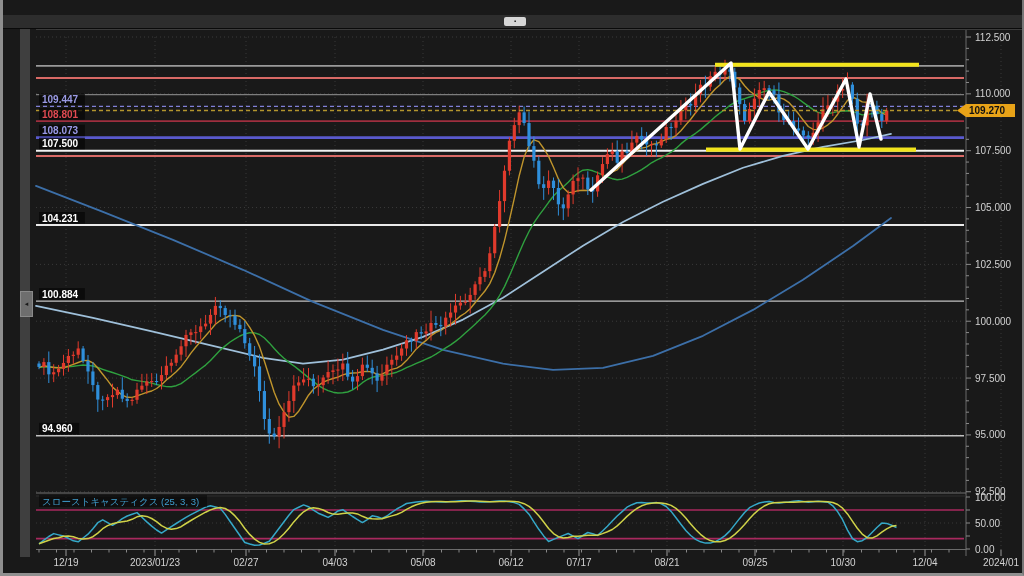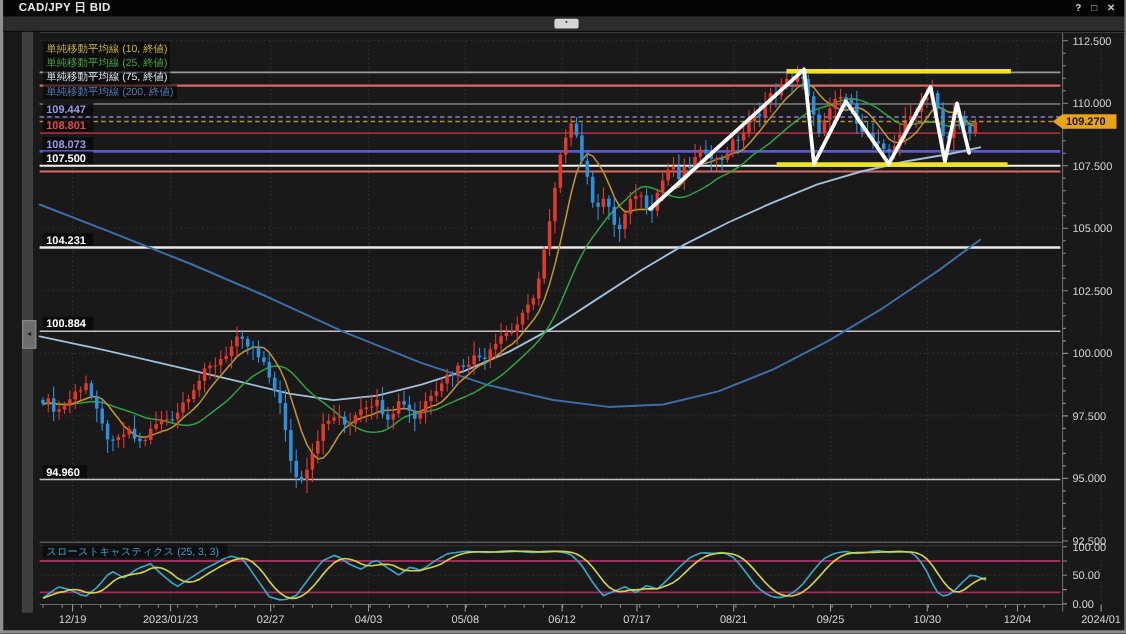--- a/index.html
+++ b/index.html
@@ -25,42 +25,28 @@
                text-align:center;z-index:6;}
   #sidestrip{position:absolute;left:17px;top:29px;width:10px;height:528px;background:#3f3f3f;z-index:4;}
   svg text{font-family:"Liberation Sans",sans-serif;}
 </style>
 </head>
 <body>
 
 <div id="stage">
   <div id="window">
 
-    <div id="titlebar">
-      <span id="title">CAD/JPY 日 BID</span>
-      <div id="wincontrols">
-          <span>?</span>
-          <span>□</span>
-          <span>✕</span>
-        </div>
-    </div>
 
     <div id="toolbar">
       <div id="collapse-btn">▪</div>
     </div>
 
     <div id="sidestrip"></div>
     <div id="side-toggle">◂</div>
 
-    <div id="legend">
-        <div class="lrow" style="color: rgb(205, 181, 59);">単純移動平均線 (10, 終値)</div>
-        <div class="lrow" style="color: rgb(67, 168, 67);">単純移動平均線 (25, 終値)</div>
-        <div class="lrow" style="color: rgb(220, 232, 242);">単純移動平均線 (75, 終値)</div>
-        <div class="lrow" style="color: rgb(77, 127, 184);">単純移動平均線 (200, 終値)</div>
-      </div>
 
     <div id="chartwrap">
       <svg id="cv" width="1024" height="576">
           <g>
             <line x1="33" y1="491.75" x2="961" y2="491.75" stroke="#3a3a3a" stroke-width="1" stroke-dasharray="1 3"></line>
             <line x1="33" y1="434.90625" x2="961" y2="434.90625" stroke="#3a3a3a" stroke-width="1" stroke-dasharray="1 3"></line>
             <line x1="33" y1="378.0625" x2="961" y2="378.0625" stroke="#3a3a3a" stroke-width="1" stroke-dasharray="1 3"></line>
             <line x1="33" y1="321.21875" x2="961" y2="321.21875" stroke="#3a3a3a" stroke-width="1" stroke-dasharray="1 3"></line>
             <line x1="33" y1="264.375" x2="961" y2="264.375" stroke="#3a3a3a" stroke-width="1" stroke-dasharray="1 3"></line>
             <line x1="33" y1="207.53125" x2="961" y2="207.53125" stroke="#3a3a3a" stroke-width="1" stroke-dasharray="1 3"></line>

